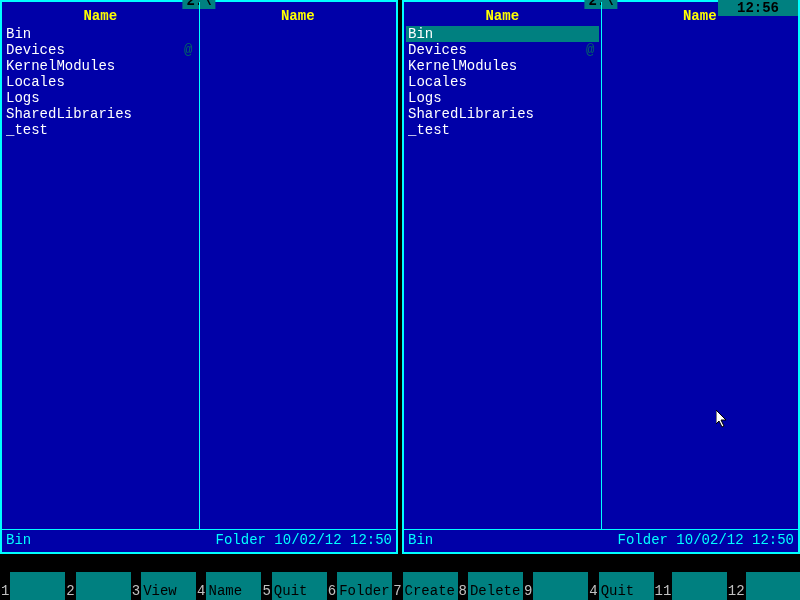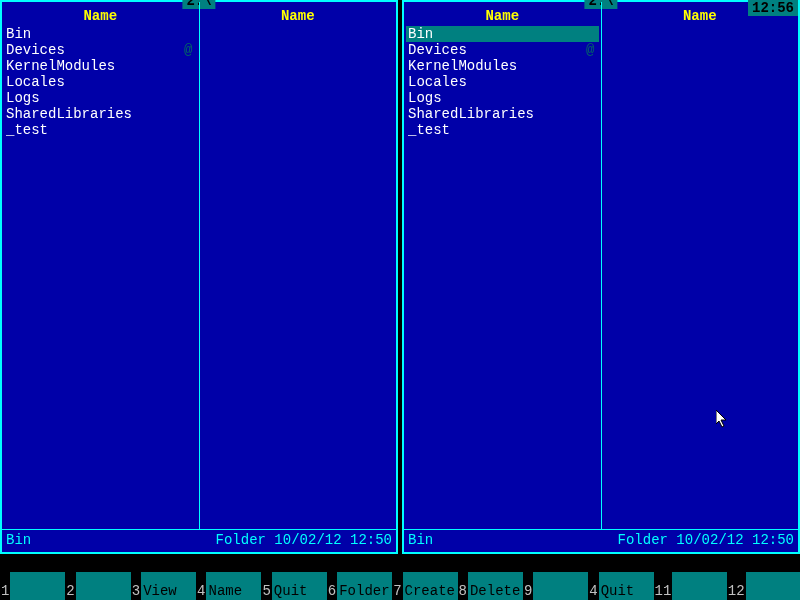--- a/index.html
+++ b/index.html
@@ -39,21 +39,21 @@
     color: #000;
     background: #008080;
     font-weight: bold;
   }
   .clock {
     position: absolute;
     top: -2px;
     right: 0;
     color: #000;
     background: #008080;
-    padding: 0 4px;
+    padding: 0 19px;
     font-weight: bold;
     z-index: 5;
   }
   .columns {
     position: relative;
     flex: 1;
     display: flex;
   }
   .col {
     flex: 1;

